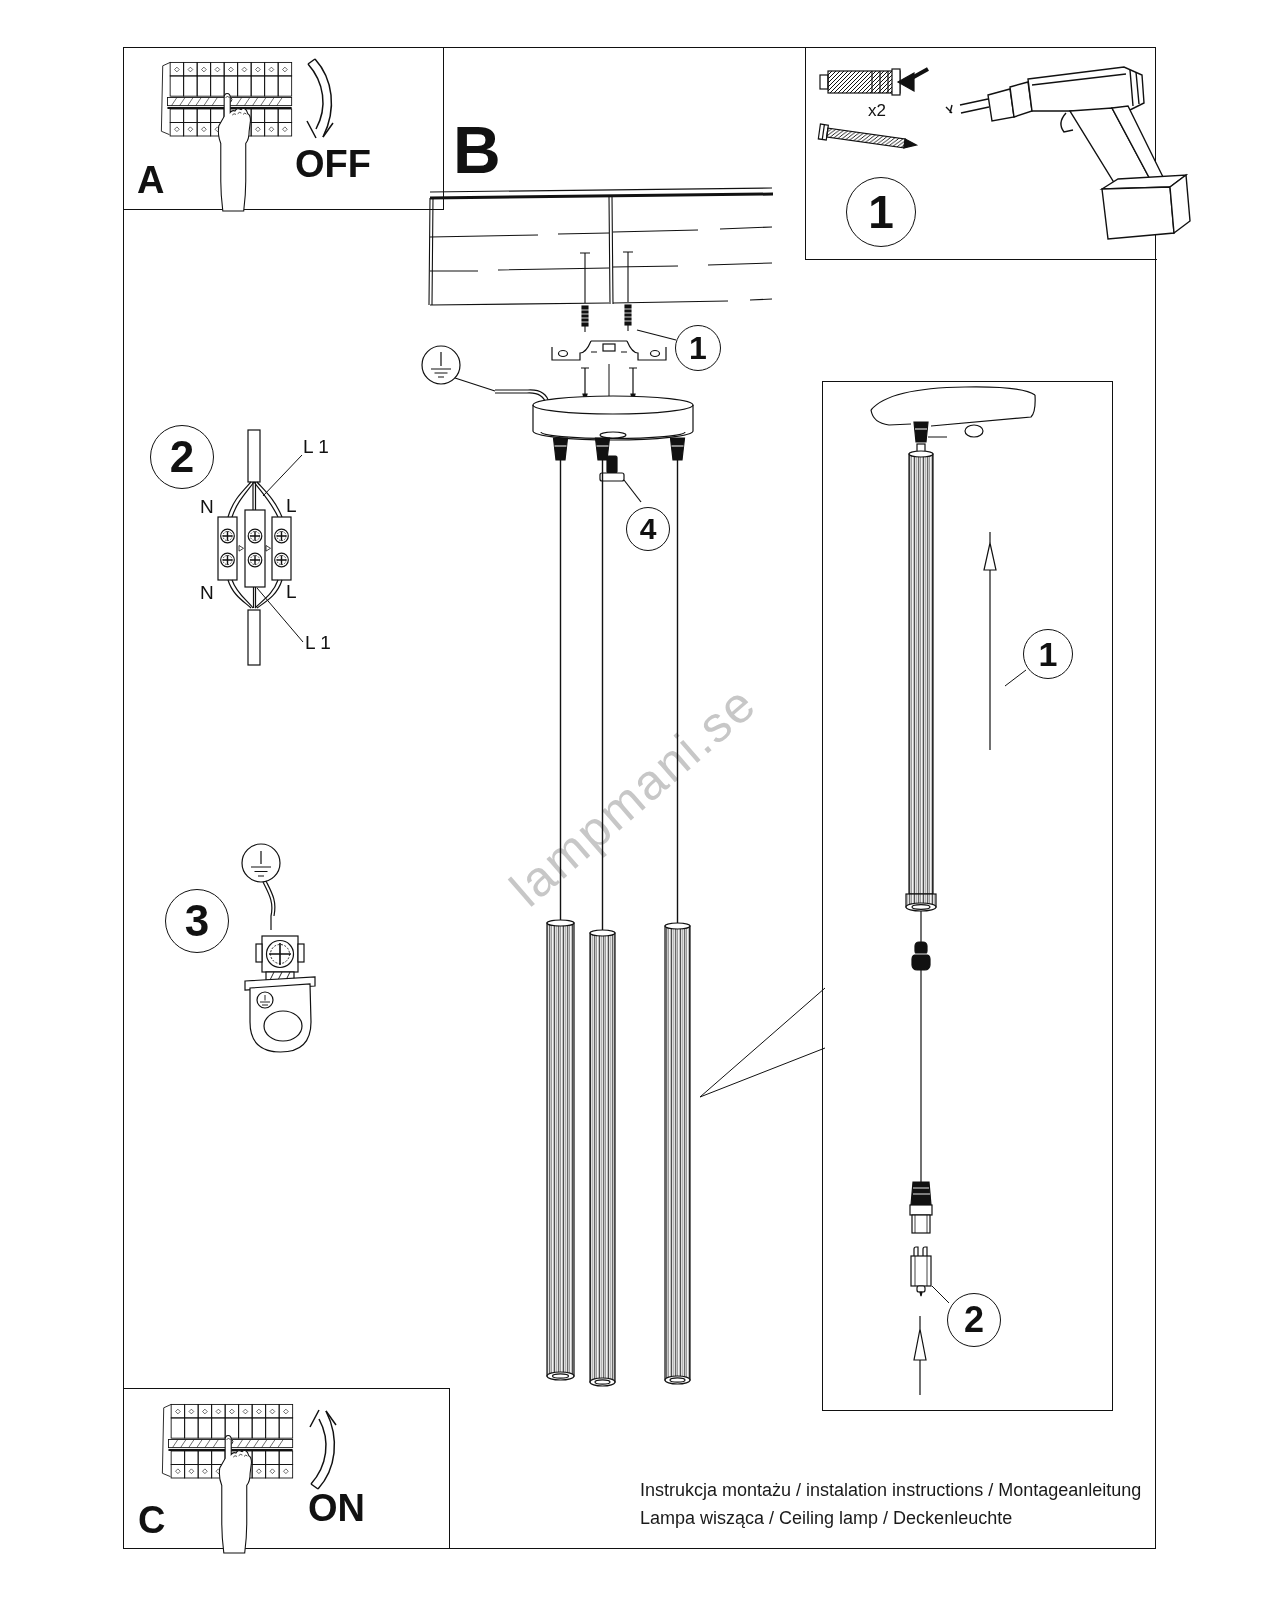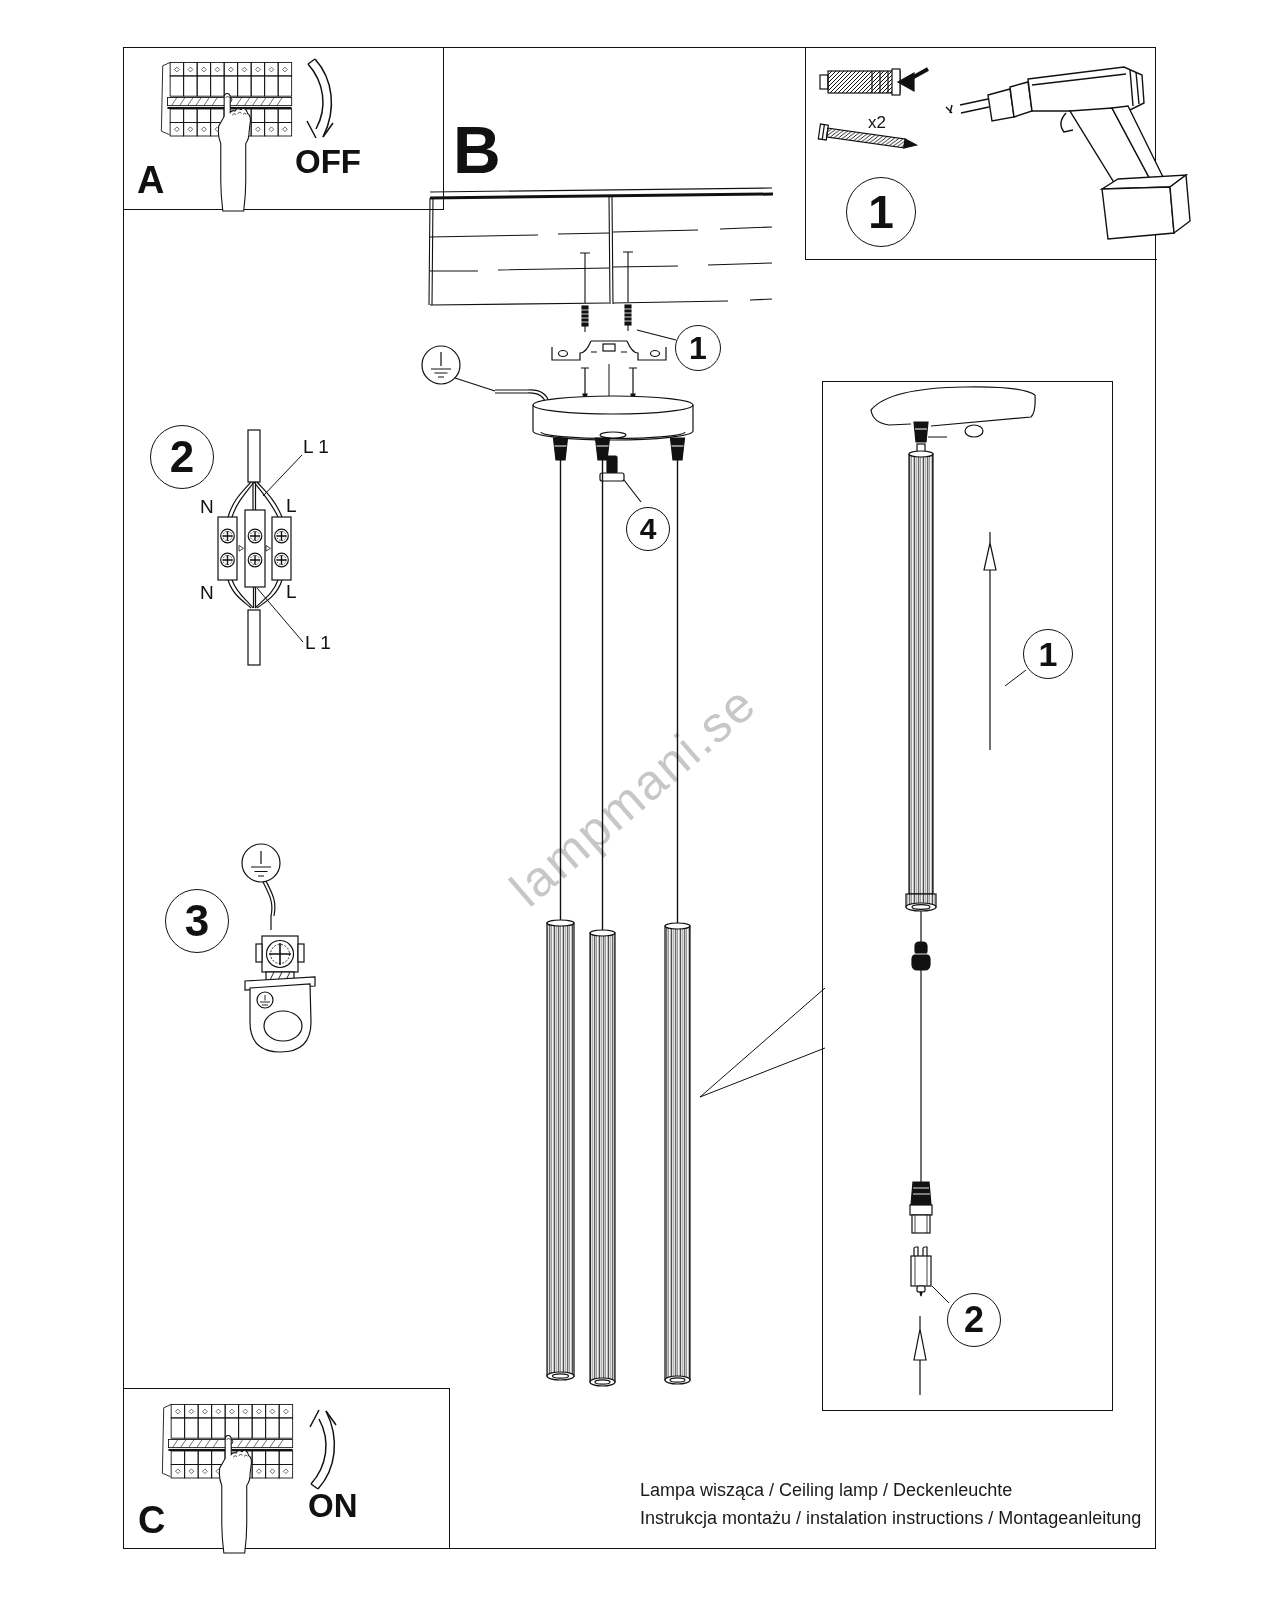--- a/index.html
+++ b/index.html
@@ -8,21 +8,21 @@
   .frame{position:absolute;left:123px;top:47px;width:1033px;height:1502px;border:1.5px solid #111;box-sizing:border-box;}
   .panel{position:absolute;box-sizing:border-box;background:transparent;}
   .panel-a{left:123px;top:47px;width:321px;height:163px;border-right:1.5px solid #111;border-bottom:1.5px solid #111;}
   .panel-tools{left:805px;top:47px;width:352px;height:213px;border-left:1.5px solid #111;border-bottom:1.5px solid #111;}
   .panel-c{left:123px;top:1388px;width:327px;height:161px;border:1.5px solid #111;}
   .panel-detail{left:822px;top:381px;width:291px;height:1030px;border:1.5px solid #111;}
   .badge{position:absolute;border:1.7px solid #111;border-radius:50%;background:#fff;
          display:flex;align-items:center;justify-content:center;font-weight:700;color:#111;z-index:4;}
   .lbl{position:absolute;color:#111;white-space:nowrap;z-index:4;}
   .big-letter{font-size:38px;font-weight:700;}
-  .state-word{font-size:33px;font-weight:700;}
+  .state-word{font-size:38px;font-weight:700;}
   .wm{position:absolute;left:458px;top:764px;width:350px;height:64px;line-height:64px;text-align:center;
       font-size:50px;letter-spacing:2px;color:#c7c7c7;transform:rotate(-41deg);z-index:1;}
   .footer{position:absolute;left:640px;top:1476px;font-size:18px;line-height:28px;color:#1a1a1a;z-index:4;}
   svg{position:absolute;overflow:visible;z-index:2;}
   .small-lbl{font-size:19px;}
 </style>
 </head>
 <body>
 
 <div class="page">
@@ -143,21 +143,21 @@
         <polygon points="82,15 98,6 98,24" fill="#111"></polygon>
         <path d="M94,12 L112,2" stroke-width="4"></path>
       </g>
       <g transform="translate(4,60) rotate(8)" stroke="#111" stroke-width="1.2">
         <rect x="0" y="-3" width="8" height="15" fill="#fff"></rect>
         <path d="M4,-3 V12" fill="none"></path>
         <rect x="8" y="0" width="78" height="9" fill="url(#h1)"></rect>
         <polygon points="86,0 98,4.5 86,9" fill="#111"></polygon>
       </g>
     </svg>
-    <div class="lbl" style="left:62px;top:54px;font-size:17px;margin-top:12px;">x2</div>
+    <div class="lbl" style="left:62px;top:54px;font-size:17px;">x2</div>
     <div class="badge" style="left:40px;top:130px;width:68px;height:68px;font-size:46px;">1</div>
     <svg style="left:138px;top:14px;" width="250" height="195" viewBox="0 0 250 195">
       <g stroke="#111" fill="#fff" stroke-width="1.4">
         <path d="M2,46 l6,6 M8,44 l-2,8" fill="none"></path>
         <path d="M16,44 L44,38 M17,52 L45,46" fill="none"></path>
         <polygon points="44,34 66,28 70,56 48,60"></polygon>
         <polygon points="66,26 84,21 88,50 70,56"></polygon>
         <polygon points="84,18 180,6 198,14 200,42 184,50 88,50"></polygon>
         <path d="M88,24 L182,13 M186,9 L189,45 M192,11 L195,43" fill="none"></path>
         <polygon points="126,50 168,47 208,122 174,128"></polygon>
@@ -512,17 +512,17 @@
         <path d="M3,83 C19,65 23,40 11,18"></path>
         <path d="M10,88 L3,83"></path>
         <path d="M2,26 L11,9 M28,24 L18,10"></path>
       </g>
     </svg>
     <div class="lbl big-letter" style="left:14px;top:110px;">C</div>
     <div class="lbl state-word" style="left:184px;top:98px;">ON</div>
   </div>
 
   <div class="footer">
+    <div>Instrukcja montażu / instalation instructions / Montageanleitung</div>
     <div>Lampa wisząca / Ceiling lamp / Deckenleuchte</div>
-    <div>Instrukcja montażu / instalation instructions / Montageanleitung</div>
   </div>
 
 </div>
 
 </body></html>

